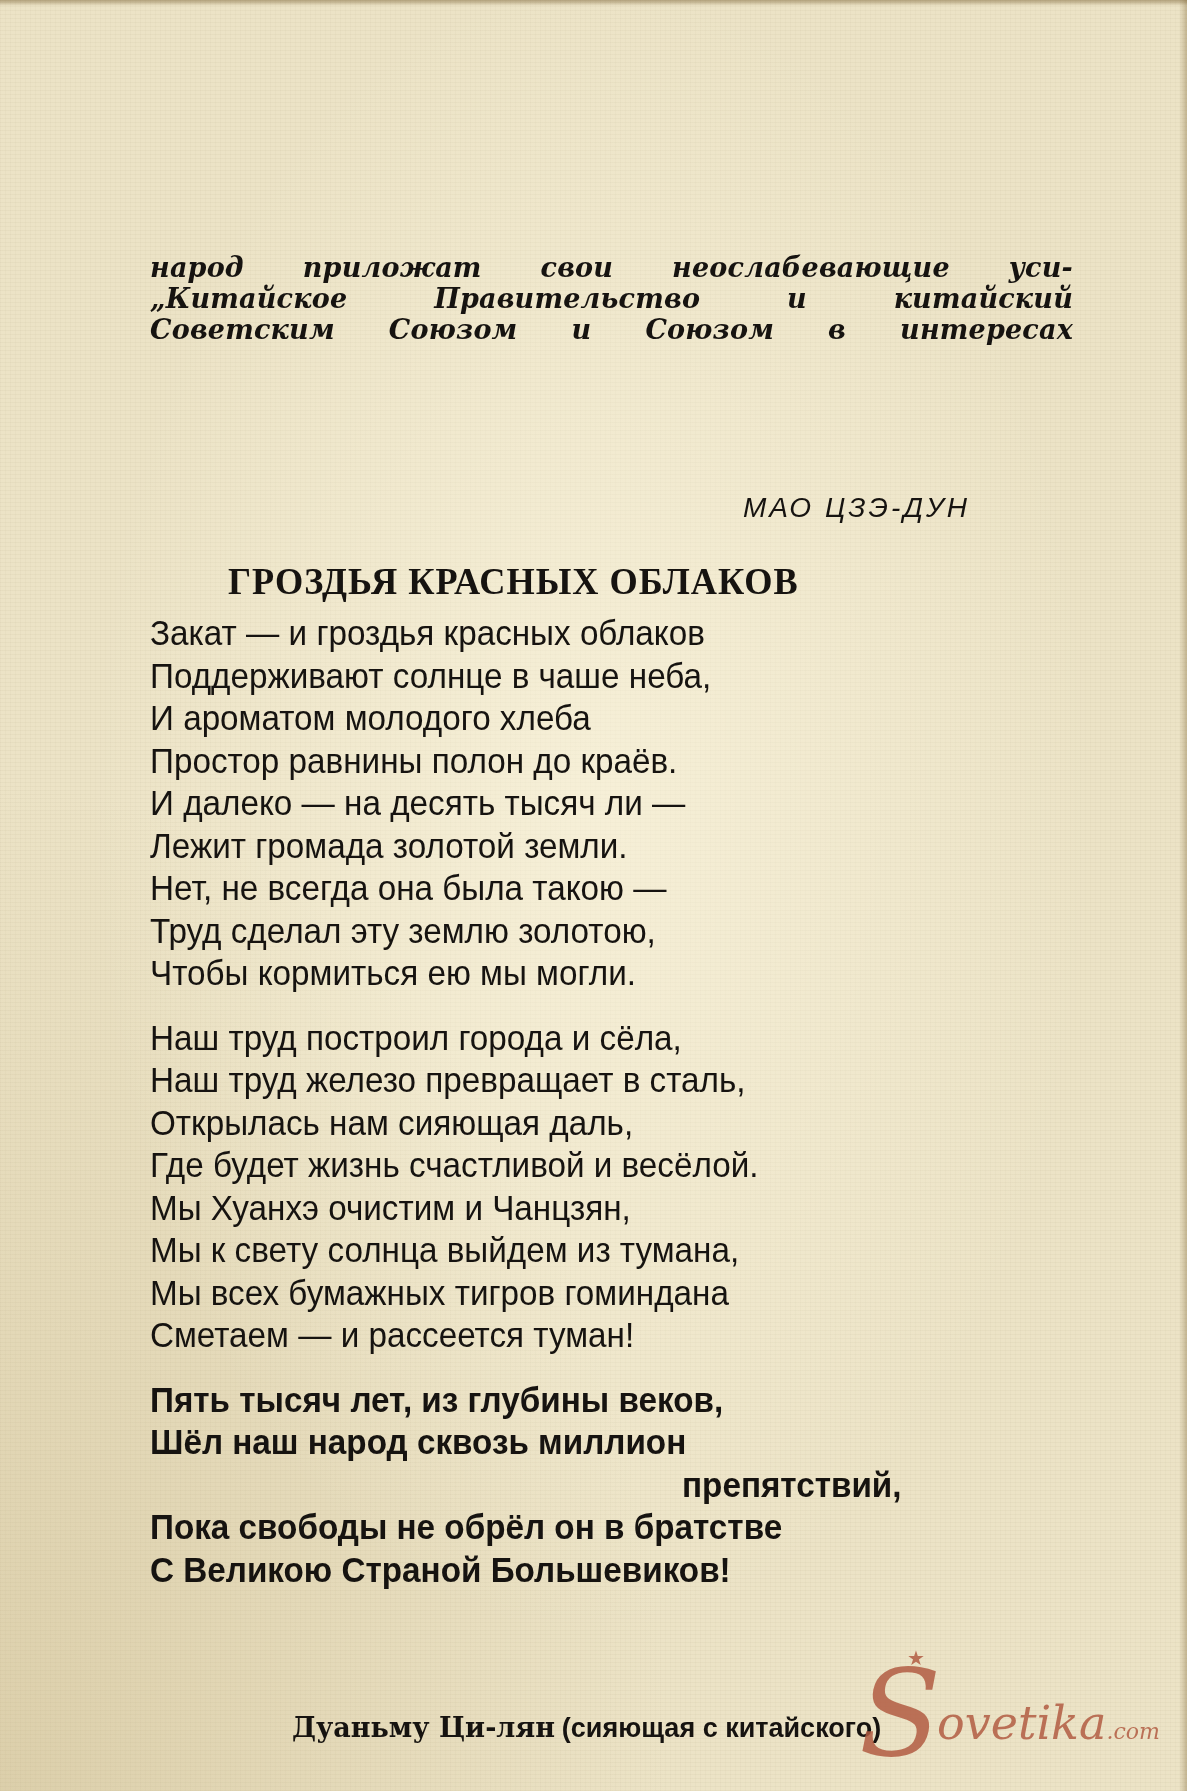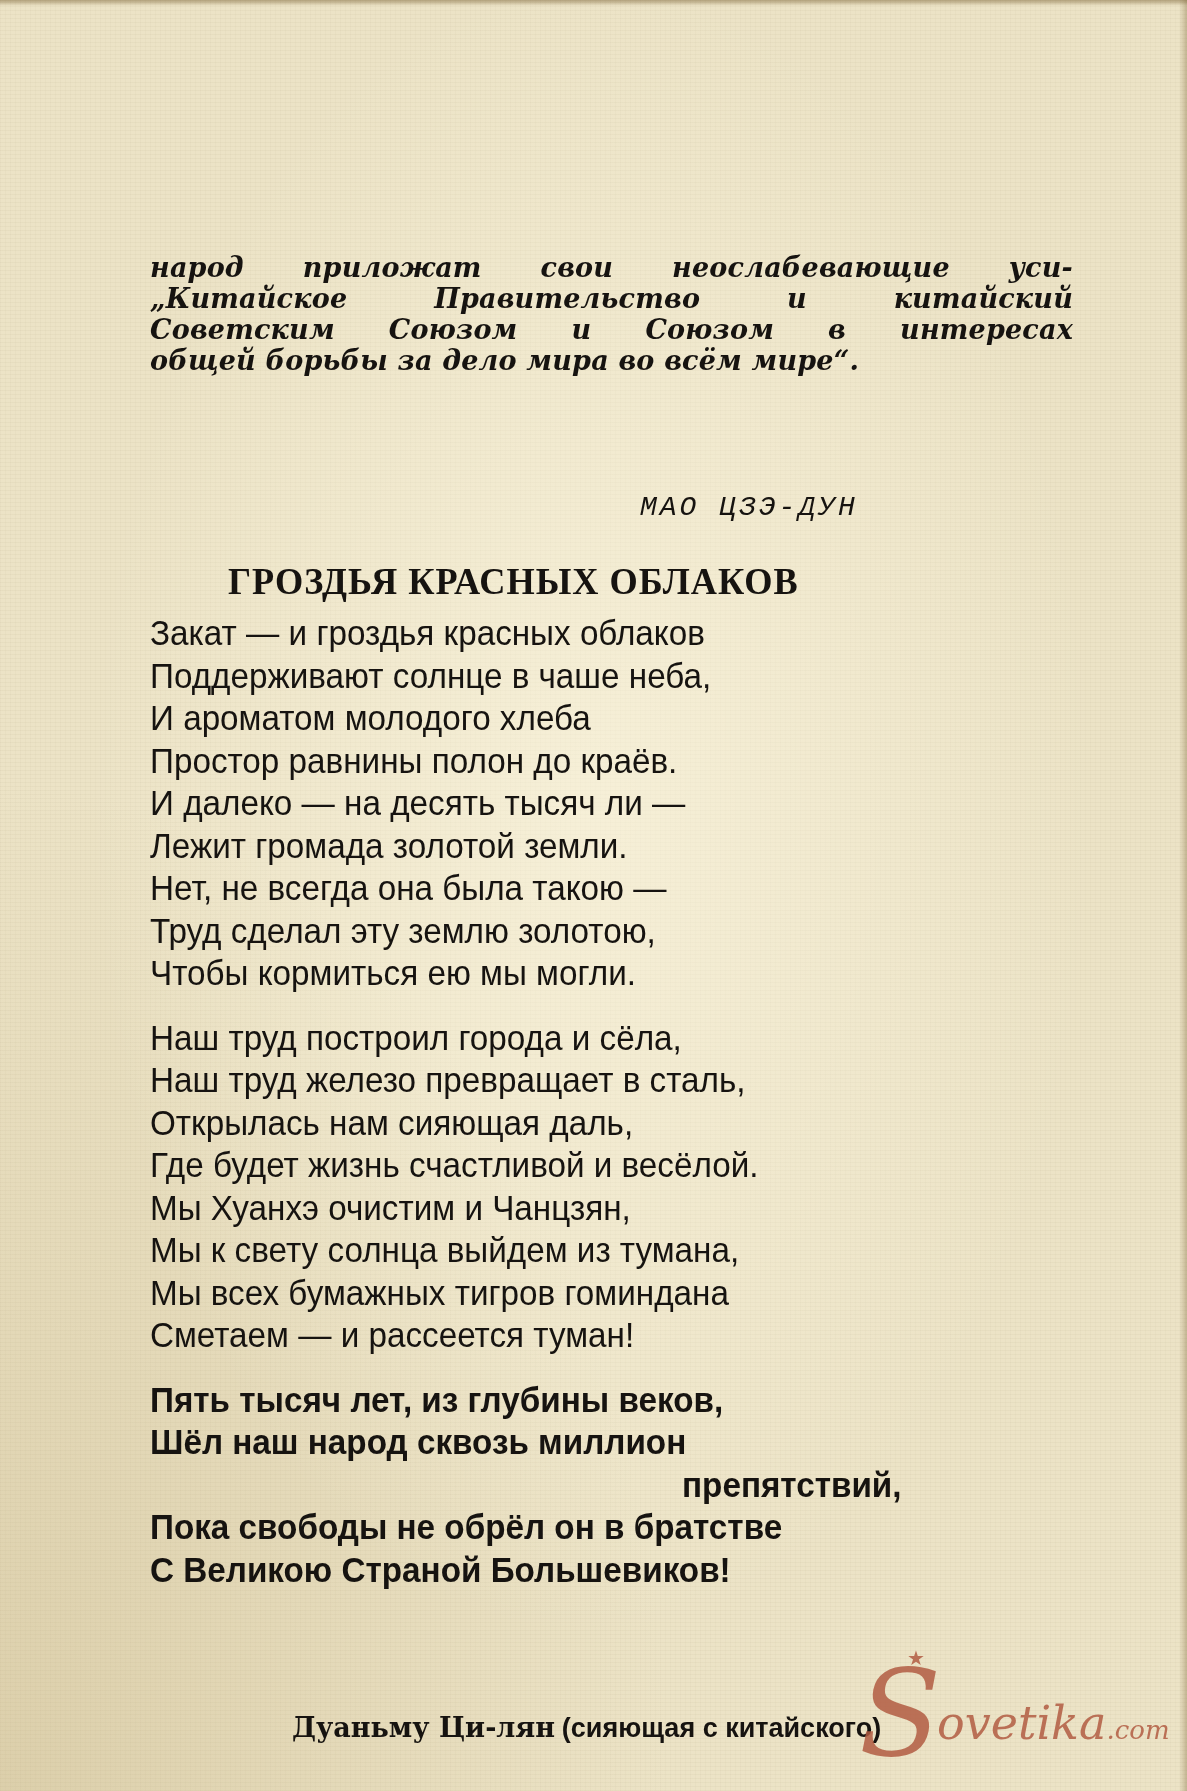--- a/index.html
+++ b/index.html
@@ -22,22 +22,22 @@
       background: linear-gradient(270deg, rgba(120,95,50,0.35), rgba(120,95,50,0));
     }
     .epigraph {
       position: absolute; left: 150px; top: 252px; width: 923px;
       font-family: "DejaVu Serif", serif; font-style: italic; font-weight: bold;
       font-size: 27px; line-height: 31px; letter-spacing: 0.2px;
     }
     .epigraph-line { display: block; text-align: justify; text-align-last: justify; white-space: nowrap; }
     .epigraph-line.last { text-align-last: left; }
     .epigraph-author {
-      position: absolute; left: 640px; top: 492px; width: 433px; text-align: left;
-      font-family: Liberation Mono, monospace; font-style: italic; font-weight: normal;
+      position: absolute; left: 640px; top: 492px; width: 433px; text-align: center;
+      font-family: Liberation Sans, sans-serif; font-style: italic; font-weight: normal;
       font-size: 28px; letter-spacing: 3px;
     }
     .poem-title {
       position: absolute; left: 220px; top: 560px; width: 800px;
       font-family: "Liberation Serif", serif; font-weight: bold;
       font-size: 37px; letter-spacing: 1px; transform: scaleX(0.98);
     }
     .poem {
       position: absolute; left: 150px; top: 612px; width: 940px;
       font-family: "Liberation Sans", sans-serif;
@@ -59,33 +59,32 @@
     }
     .wm-star { position: absolute; left: 62px; top: 6px; font-size: 20px; color: rgba(178,92,66,0.85); }
     .wm-s {
       position: absolute; left: 14px; top: 14px;
       font-family: "DejaVu Serif", serif; font-style: italic; font-size: 120px; line-height: 120px;
     }
     .wm-text {
       position: absolute; left: 92px; top: 56px;
       font-family: "DejaVu Serif", serif; font-style: italic; font-size: 46px; white-space: nowrap;
     }
-    .wm-com { font-size: 26px; }
+    .wm-com { font-size: 22px; }
   </style>
 </head>
 <body>
 
 <div class="top-edge"></div>
 <div class="right-edge"></div>
 
 <div class="epigraph">
   <span class="epigraph-line">народ приложат свои неослабевающие уси-</span>
   <span class="epigraph-line">„Китайское Правительство и китайский</span>
   <span class="epigraph-line">Советским Союзом и Союзом в интересах</span>
-  <span class="epigraph-line last">общей борьбы за дело мира во всём мире“.</span>
 </div>
 <div class="epigraph-author">МАО ЦЗЭ-ДУН</div>
 
 <div class="poem-title">ГРОЗДЬЯ КРАСНЫХ ОБЛАКОВ</div>
 
 <div class="poem">
   <div class="stanza">
     <span class="verse">Закат — и гроздья красных облаков</span>
     <span class="verse">Поддерживают солнце в чаше неба,</span>
     <span class="verse">И ароматом молодого хлеба</span>

